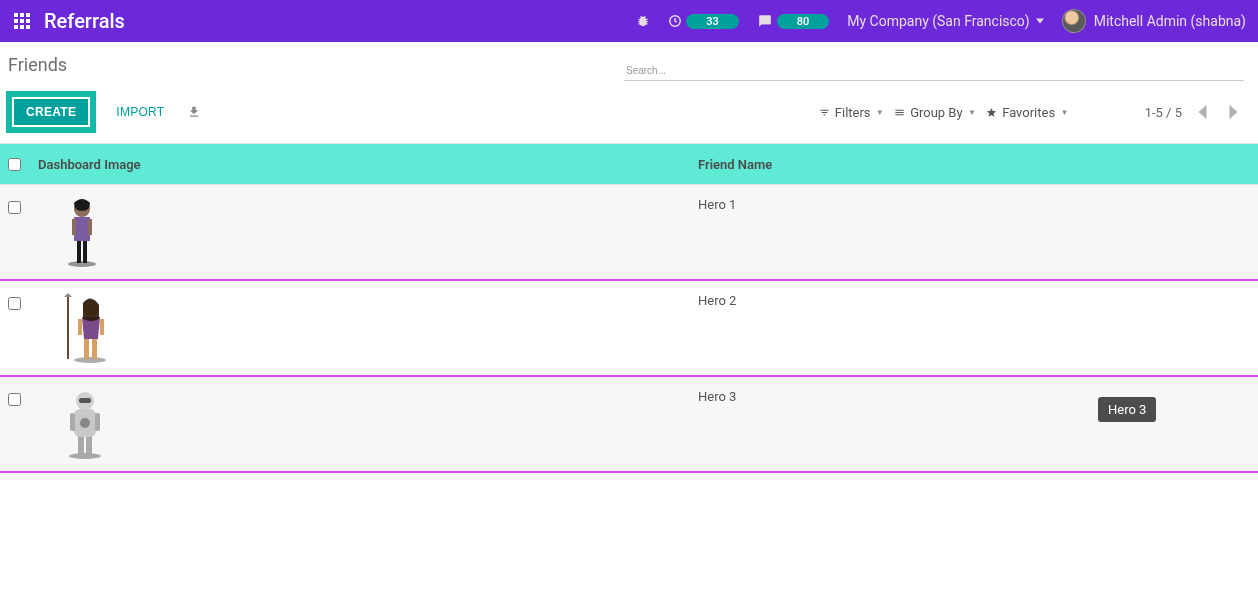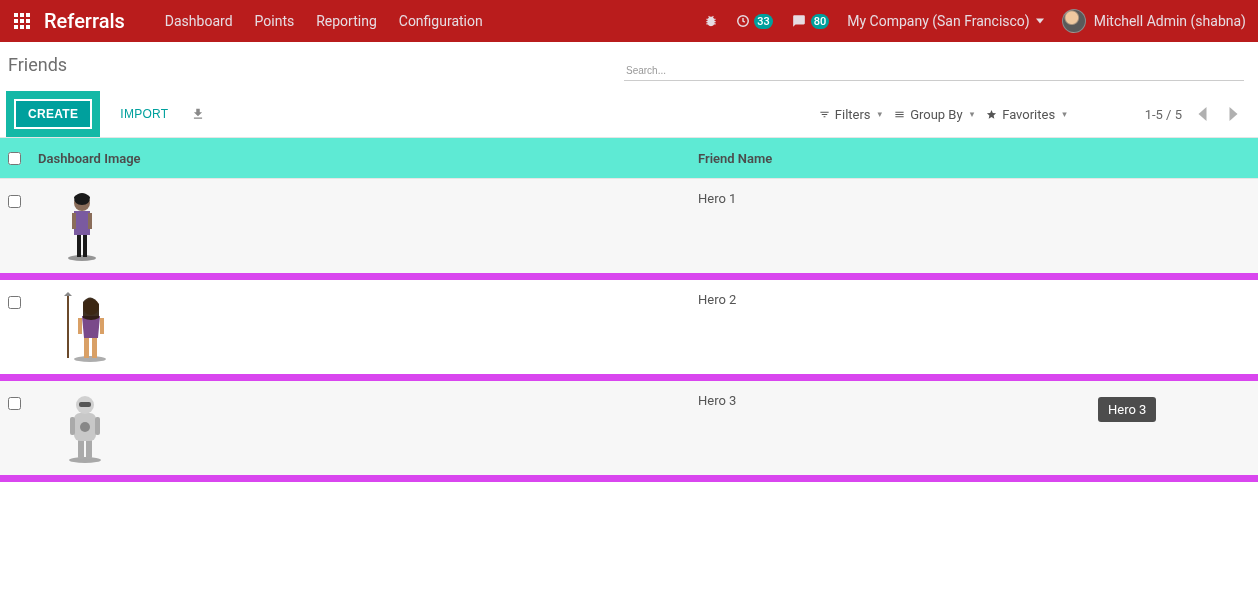--- a/index.html
+++ b/index.html
@@ -1,19 +1,19 @@
 <!DOCTYPE html>
 <html><head>
 <meta charset="utf-8">
 <style>
   * { box-sizing: border-box; margin: 0; padding: 0; }
   body { font-family: -apple-system, BlinkMacSystemFont, "Segoe UI", Roboto, "Helvetica Neue", Arial, sans-serif; font-size: 13px; color: #4c4c4c; width: 1258px; }
 
   .navbar {
-    background: #b91c1c;
+    background: #6d28d9;
     height: 42px;
     display: flex;
     align-items: center;
     color: #fff;
     padding: 0 12px 0 0;
   }
   .navbar .apps-icon {
     padding: 0 14px;
     display: flex;
     align-items: center;
@@ -28,57 +28,57 @@
   .navbar .nav-links { display: flex; gap: 22px; }
   .navbar .nav-links a { color: #e6dce2; text-decoration: none; font-size: 14px; cursor: pointer; }
   .navbar .spacer { flex: 1; }
   .navbar .right { display: flex; align-items: center; gap: 18px; }
   .navbar .badge-item { display: flex; align-items: center; gap: 4px; cursor: pointer; }
   .navbar .pill {
     background: #00A09D;
     color: #fff;
     border-radius: 9px;
     font-size: 11px;
-    padding: 1px 3px;
+    padding: 1px 20px;
     font-weight: 500;
   }
   .navbar .icon-sm { color: #e6dce2; }
   .navbar .company-switch { display:flex; align-items:center; gap:6px; cursor:pointer; color:#e6dce2; font-size:14px;}
   .navbar .user { display:flex; align-items:center; gap:8px; cursor:pointer; color:#e6dce2; font-size:14px;}
   .navbar .avatar { width:24px; height:24px; border-radius:50%; background: radial-gradient(circle at 40% 35%, #f0c9a0 0 30%, #5a5a5a 40% 100%); border:1px solid rgba(255,255,255,.3);}
 
-  .control-panel { padding: 8px 14px 0 6px; border-bottom: 1px solid #e5e5e5; }
+  .control-panel { padding: 8px 14px 10px 6px; border-bottom: 1px solid #e5e5e5; }
   .cp-row1 { display:flex; align-items:flex-end; }
   .breadcrumb { font-size: 18px; color: #6f6f6f; padding: 4px 0 6px 2px; }
   .search-wrap { margin-left:auto; width: 620px; border-bottom: 1px solid #ccc; }
   .search-input { width:100%; border:none; outline:none; font-size:10px; padding: 4px 2px; background:transparent; }
   .search-input::placeholder { color:#999; }
 
   .cp-row2 { display:flex; align-items:center; margin-top: 10px; }
   .btn-create {
     background: #00A09D; color:#fff; border:none; padding: 6px 12px;
     font-size: 12px; font-weight: 600; letter-spacing: .3px; cursor:pointer;
   }
-  .red-highlight { border: 8px solid #14b8a6; padding: 2px; display:inline-block; margin-right: 12px;}
+  .red-highlight { border: 6px solid #14b8a6; padding: 2px; display:inline-block; margin-right: 12px;}
   .btn-link { color:#00A09D; background:none; border:none; font-size:12px; font-weight:400; cursor:pointer; letter-spacing:.3px; padding: 6px 8px;}
   .btn-icon-dl { color:#888; background:none; border:none; cursor:pointer; padding: 4px 8px; margin-left: 6px;}
   .search-filters { display:flex; margin-left: auto; }
   .pill-link { color:#555; cursor:pointer; display:flex; align-items:center; gap:5px; font-size:13px; padding: 4px 6px;}
   .pill-link .caret { font-size: 9px; color:#888; margin-left:2px;}
   .pager-area { display:flex; align-items:center; gap: 10px; margin-left: 24px; }
   .pager-text { color:#666; font-size:13px;margin-left:48px;}
   .pager-btn { background:none; border:none; color:#b0b0b0; cursor:pointer; padding: 2px 6px; font-size:16px;}
 
   table.listview { width:100%; border-collapse: collapse; }
   table.listview thead th {
     text-align:left; font-weight:600; color:#4c4c4c; font-size:13px;
     padding: 10px 8px; border-bottom: 1px solid #e5e5e5; background: #5eead4;
   }
   table.listview td {
-    padding: 12px 8px; border-bottom: 7px solid #d946ef; vertical-align: top;
+    padding: 12px 8px; border-bottom: 2px solid #d946ef; vertical-align: top;
     font-size: 13px; color:#555;
   }
   table.listview tbody tr.odd { background: #f7f7f7; }
   table.listview tbody tr td.namecell { padding-top: 12px; }
   .chk { width: 13px; height:13px; cursor:pointer; margin-top: 4px;}
   .th-chk { width: 30px; }
   .th-img { width: 660px; }
   .img-cell { padding-left: 32px !important; }
 
   .hero-svg { display:block; }
@@ -104,26 +104,20 @@
           <rect x="0" y="6" width="4" height="4"></rect>
           <rect x="6" y="6" width="4" height="4"></rect>
           <rect x="12" y="6" width="4" height="4"></rect>
           <rect x="0" y="12" width="4" height="4"></rect>
           <rect x="6" y="12" width="4" height="4"></rect>
           <rect x="12" y="12" width="4" height="4"></rect>
         </g>
       </svg>
   </div>
   <div class="brand">Referrals</div>
-  <div class="nav-links">
-    <a>Dashboard</a>
-    <a>Points</a>
-    <a>Reporting</a>
-    <a>Configuration</a>
-  </div>
   <div class="spacer"></div>
   <div class="right">
     <div class="badge-item">
       <svg class="icon-sm" width="14" height="14" viewBox="0 0 24 24" fill="currentColor">
           <path d="M20 8h-2.81a5.985 5.985 0 0 0-1.82-1.96l1.45-1.45-1.41-1.41-1.79 1.79C12.96 4.33 12 4.2 12 4.2s-.96.13-1.62.77L8.59 3.18 7.17 4.59l1.45 1.45A5.985 5.985 0 0 0 6.81 8H4v2h2.09c-.05.33-.09.66-.09 1v1H4v2h2v1c0 .34.04.67.09 1H4v2h2.81c1.04 1.79 2.97 3 5.19 3s4.15-1.21 5.19-3H20v-2h-2.09c.05-.33.09-.66.09-1v-1h2v-2h-2v-1c0-.34-.04-.67-.09-1H20V8z"></path>
         </svg>
     </div>
     <div class="badge-item">
       <svg class="icon-sm" width="14" height="14" viewBox="0 0 24 24" fill="none" stroke="currentColor" stroke-width="2.5">
           <circle cx="12" cy="12" r="9"></circle>

